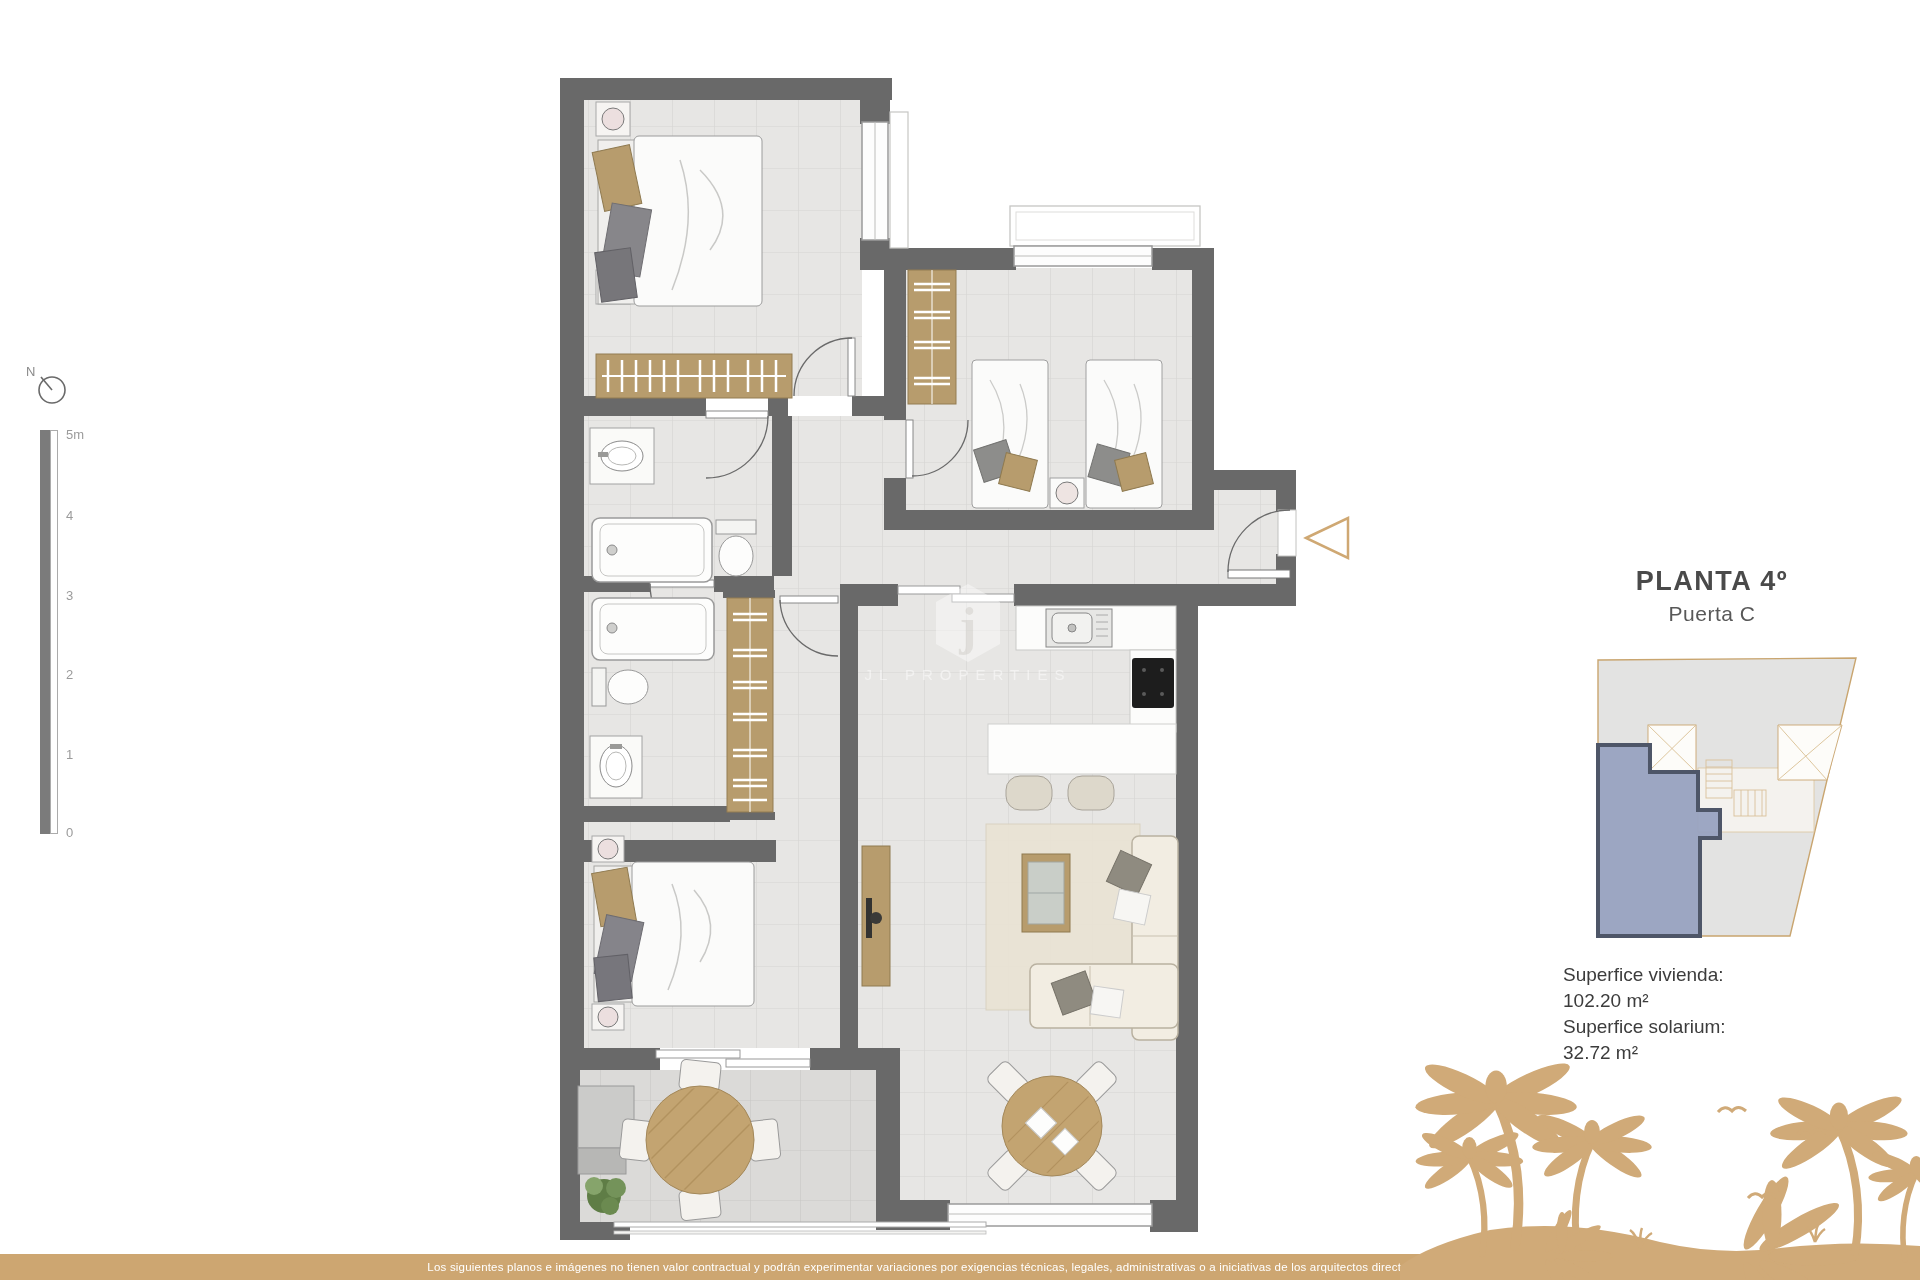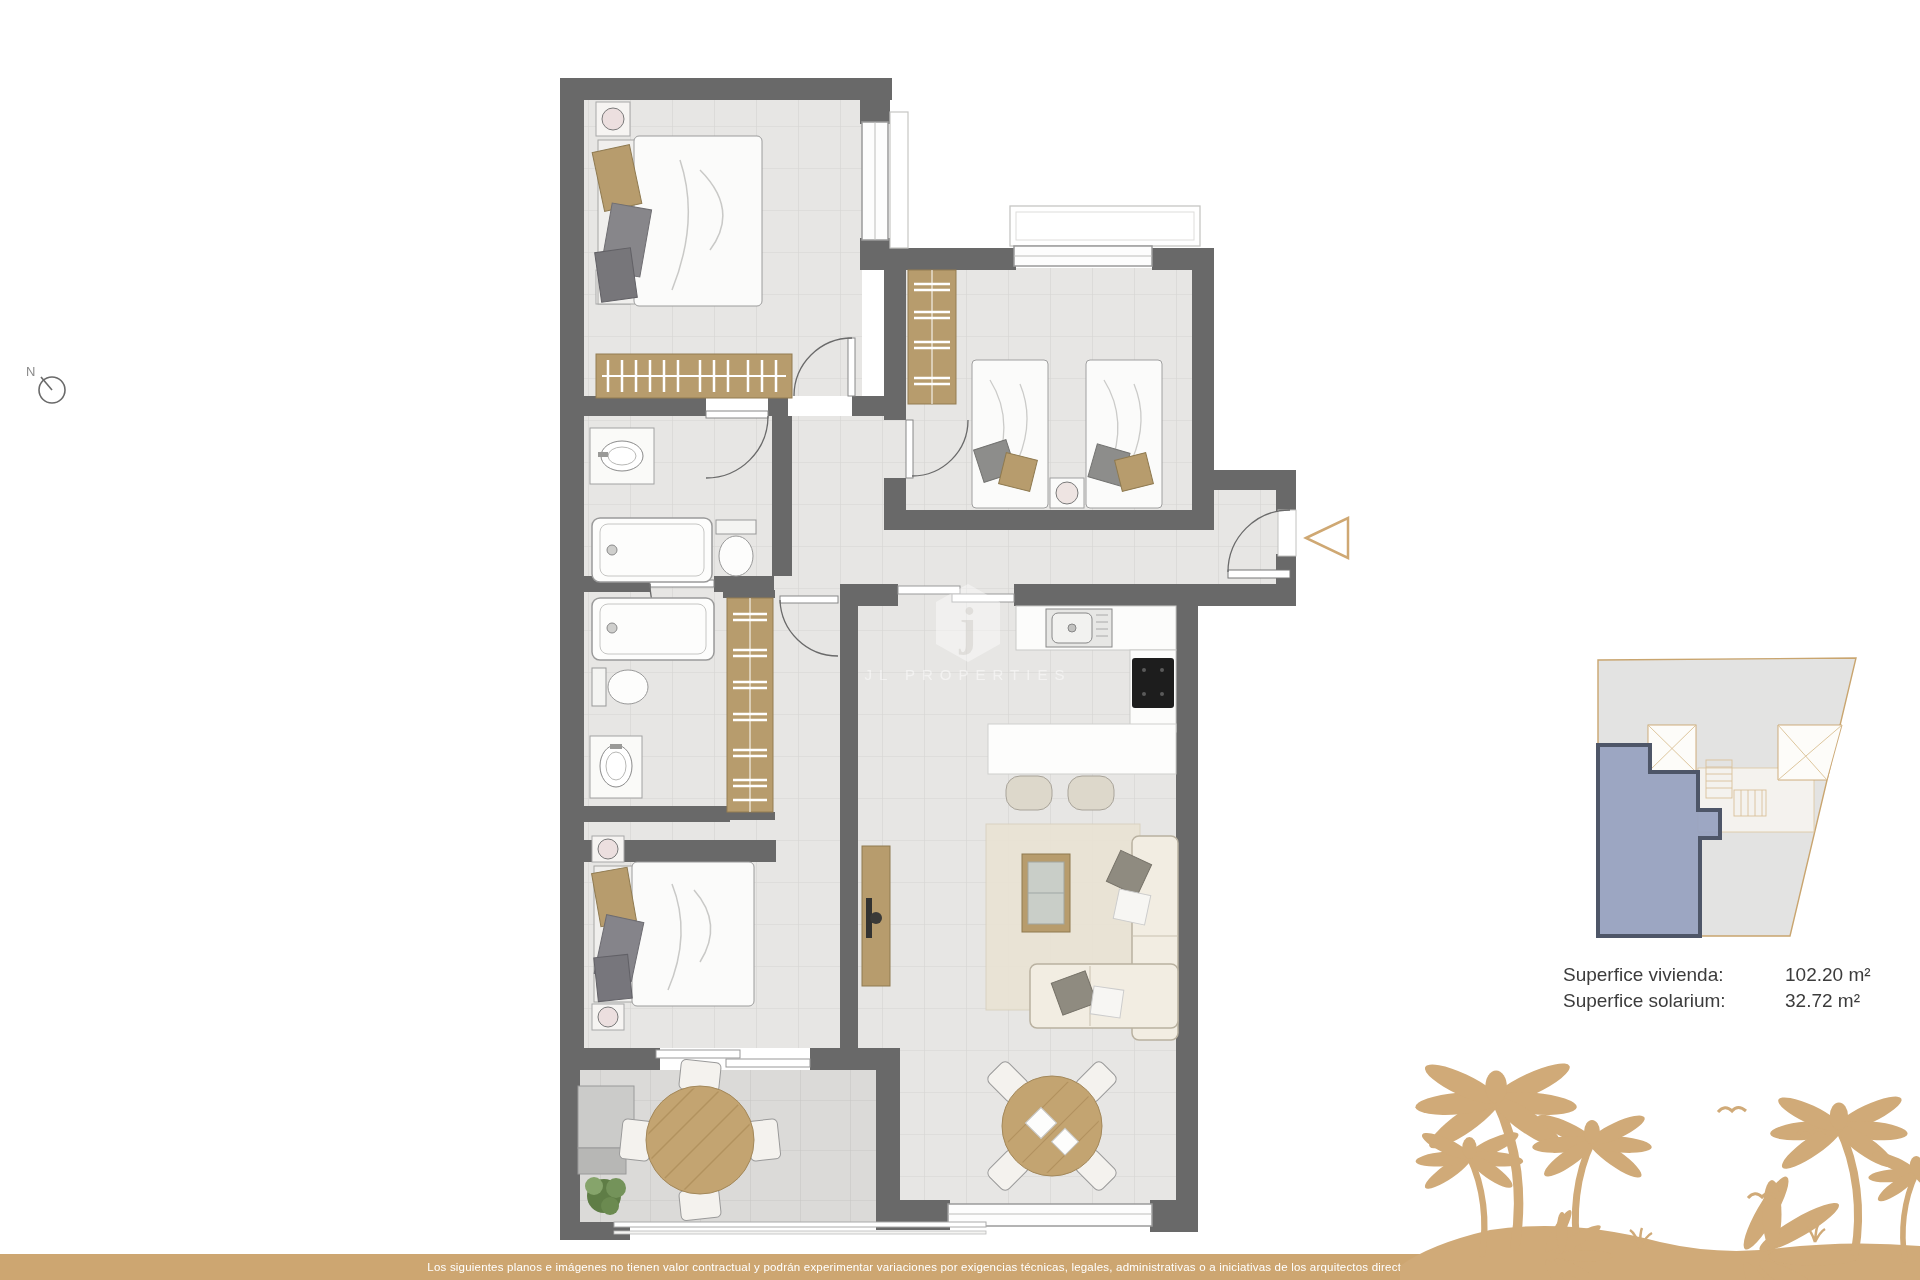--- a/index.html
+++ b/index.html
@@ -10,21 +10,21 @@
   .north{position:absolute;left:22px;top:360px;}
   .scalebar{position:absolute;left:40px;top:430px;width:90px;height:404px;}
   .scalebar .bar-gray{position:absolute;left:0;top:0;width:10px;height:404px;background:#7b7b7b;}
   .scalebar .bar-white{position:absolute;left:10px;top:0;width:8px;height:404px;background:#fff;border:1px solid #ababab;box-sizing:border-box;}
   .scalebar .tick{position:absolute;left:26px;transform:translateY(-50%);font-size:13px;color:#9b9b9b;}
   
   .plan-title-block{position:absolute;left:1587px;top:566px;width:250px;text-align:center;color:#4a4a4a;}
   .plan-title{font-size:27px;font-weight:bold;letter-spacing:1.5px;}
   .plan-subtitle{font-size:21px;font-weight:normal;color:#585858;margin-top:5px;letter-spacing:0.5px;}
   .areas{position:absolute;left:1563px;top:962px;width:312px;font-size:19px;color:#3c3c3c;}
-  .area-row{display:flex;align-items:flex-start;line-height:26px;}
+  .area-row{display:flex;align-items:flex-start;line-height:26px;flex-direction:column;}
   .area-label{width:222px;}
   .area-value{flex:1;white-space:nowrap;}
   
   .bottom-bar{position:absolute;left:0;bottom:0;width:100%;height:26px;background:#cda671;}
   .bottom-bar .disclaimer{display:block;text-align:center;color:#ffffff;font-size:11.5px;padding-top:7px;letter-spacing:0.2px;}
   .palms{position:absolute;left:1400px;top:1030px;pointer-events:none;}
   .keyplan{position:absolute;left:1580px;top:640px;}
   .floorplan{position:absolute;left:0;top:0;}
 </style>
 </head>
@@ -396,21 +396,35 @@
       <text x="968" y="680" text-anchor="middle" font-size="15" letter-spacing="7" font-family="Liberation Sans, sans-serif" fill="#ffffff" opacity="0.85">JL PROPERTIES</text>
     </g>
   </svg>
 
   <svg class="north" width="56" height="56" viewBox="0 0 56 56">
     <text x="4" y="16" font-size="13" fill="#8a8a8a">N</text>
     <circle cx="30" cy="30" r="13" fill="none" stroke="#6a6a6a" stroke-width="1.6"></circle>
     <line x1="30" y1="30" x2="19" y2="17" stroke="#6a6a6a" stroke-width="1.6"></line>
   </svg>
 
-
+  <div class="scalebar">
+    <div class="bar-gray"></div>
+    <div class="bar-white"></div>
+    <span class="tick" style="top:4px">5m</span>
+    <span class="tick" style="top:85px">4</span>
+    <span class="tick" style="top:165px">3</span>
+    <span class="tick" style="top:244px">2</span>
+    <span class="tick" style="top:324px">1</span>
+    <span class="tick" style="top:402px">0</span>
+  </div>
+
+  <div class="plan-title-block">
+    <div class="plan-title">PLANTA 4º</div>
+    <div class="plan-subtitle">Puerta C</div>
+  </div>
 
   <svg class="keyplan" width="300" height="310" viewBox="0 0 300 310">
     <path d="M18 20 L276 18 L210 296 L18 296 Z" fill="#e3e3e2" stroke="#c9a56f" stroke-width="1.4"></path>
     <rect x="118" y="128" width="116" height="64" fill="#f4f2ee" stroke="#ddc69e" stroke-width="0.8"></rect>
     <g stroke="#d9c09a" stroke-width="0.9" fill="none">
       <rect x="126" y="120" width="26" height="38"></rect>
       <line x1="126" y1="127" x2="152" y2="127"></line>
         <line x1="126" y1="134" x2="152" y2="134"></line>
       <line x1="126" y1="141" x2="152" y2="141"></line>
         <line x1="126" y1="148" x2="152" y2="148"></line>

